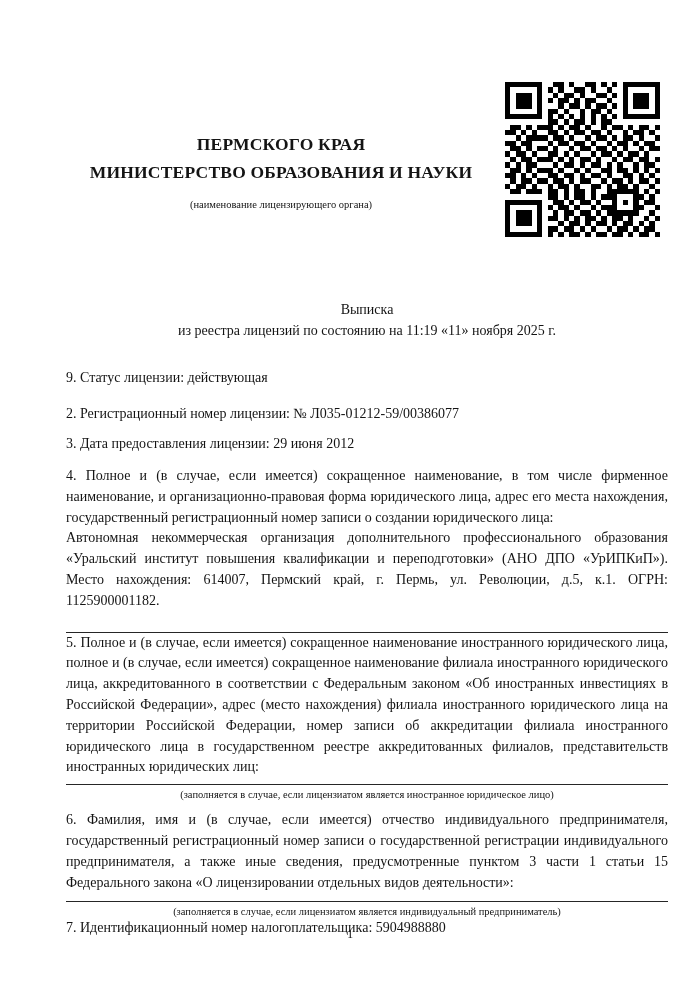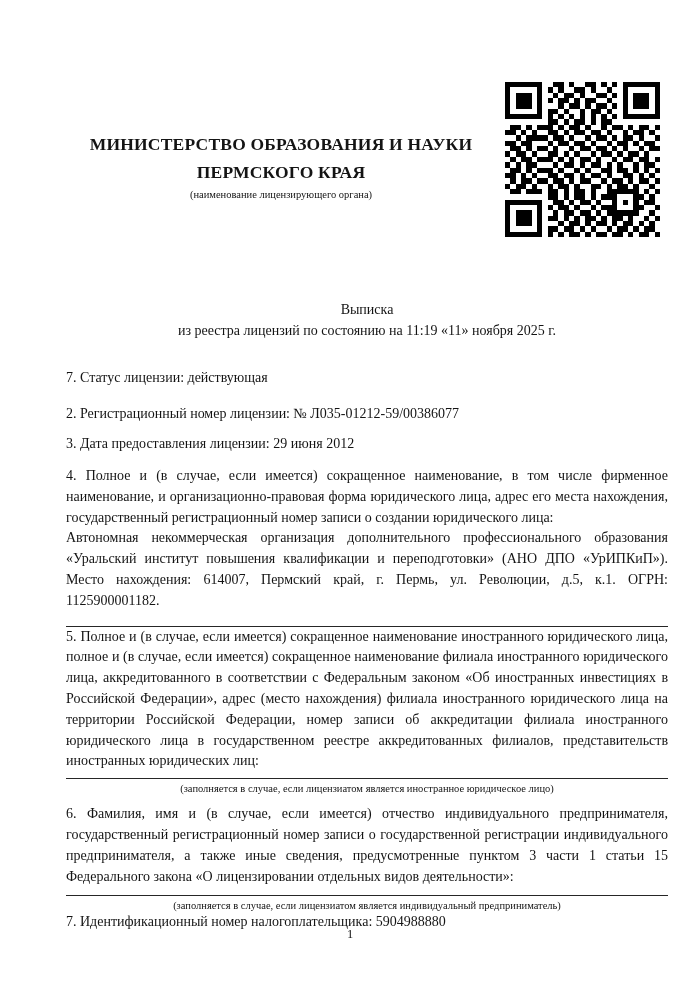--- a/index.html
+++ b/index.html
@@ -26,21 +26,21 @@
   }
   .ministry-line {
     font-size: 17.5px;
     font-weight: bold;
     line-height: 28px;
     letter-spacing: 0.2px;
   }
   .ministry-caption {
     font-size: 10.5px;
     line-height: 13px;
-    margin-top: 2px;
+    margin-top: 12px;
   }
   
   .qr-wrap {
     position: absolute;
     left: 505px;
     top: 82px;
     width: 155px;
     height: 155px;
   }
   .qr-wrap svg {
@@ -68,21 +68,21 @@
     text-align: left;
   }
   .note {
     font-size: 10.5px;
     line-height: 13px;
     text-align: center;
     margin-top: 3px;
   }
   .field-underlined {
     border-bottom: 1.5px solid #262626;
-    padding-bottom: 14px;
+    padding-bottom: 20px;
   }
   .blank-rule {
     border-bottom: 1.5px solid #262626;
     height: 4px;
   }
   .item-1 { margin-top: 26px; }
   .item-2 { margin-top: 16px; }
   .item-3 { margin-top: 9px;  }
   .item-4 { margin-top: 11px; }
   .item-5 { margin-top: 0;  }
@@ -99,22 +99,22 @@
     text-align: center;
     font-size: 12.5px;
   }
 </style>
 </head>
 <body>
 
 <div class="page">
 
   <div class="header-block">
+    <div class="ministry-line">ПЕРМСКОГО КРАЯ</div>
     <div class="ministry-line">МИНИСТЕРСТВО ОБРАЗОВАНИЯ И НАУКИ</div>
-    <div class="ministry-line">ПЕРМСКОГО КРАЯ</div>
     <div class="ministry-caption">(наименование лицензирующего органа)</div>
   </div>
 
   <div class="qr-wrap">
     <svg xmlns="http://www.w3.org/2000/svg" viewBox="0 0 29 29">
         <rect x="0" y="0" width="1" height="1" fill="#000000"></rect>
         <rect x="1" y="0" width="1" height="1" fill="#000000"></rect>
         <rect x="2" y="0" width="1" height="1" fill="#000000"></rect>
         <rect x="3" y="0" width="1" height="1" fill="#000000"></rect>
         <rect x="4" y="0" width="1" height="1" fill="#000000"></rect>
@@ -578,21 +578,21 @@
   </div>
 
   <div class="content">
 
     <div class="doc-title-block">
       <div>Выписка</div>
       <div>из реестра лицензий по состоянию на 11:19 «11» ноября 2025 г.</div>
     </div>
 
     <div class="item-1">
-      <div class="line-plain">7. Статус лицензии: действующая</div>
+      <div class="line-plain">9. Статус лицензии: действующая</div>
     </div>
 
     <div class="item-2">
       <div class="line-plain">2. Регистрационный номер лицензии: № Л035-01212-59/00386077</div>
     </div>
 
     <div class="item-3">
       <div class="line-plain">3. Дата предоставления лицензии: 29 июня 2012</div>
     </div>
 

